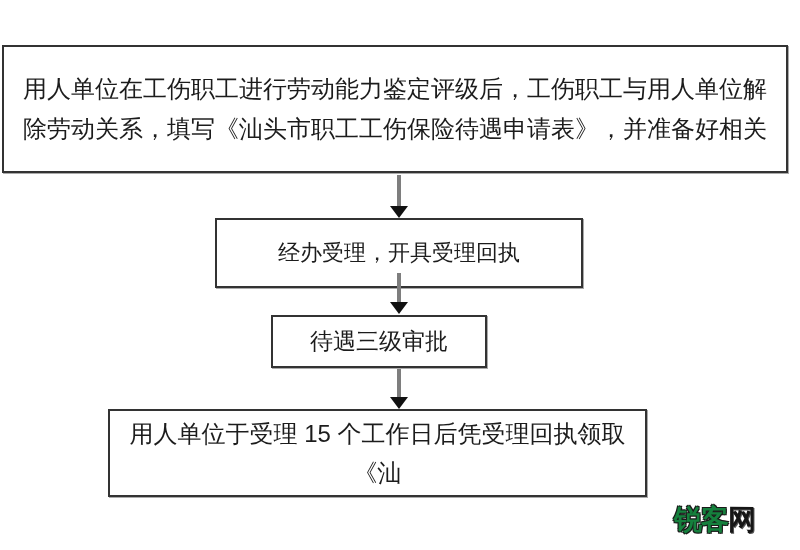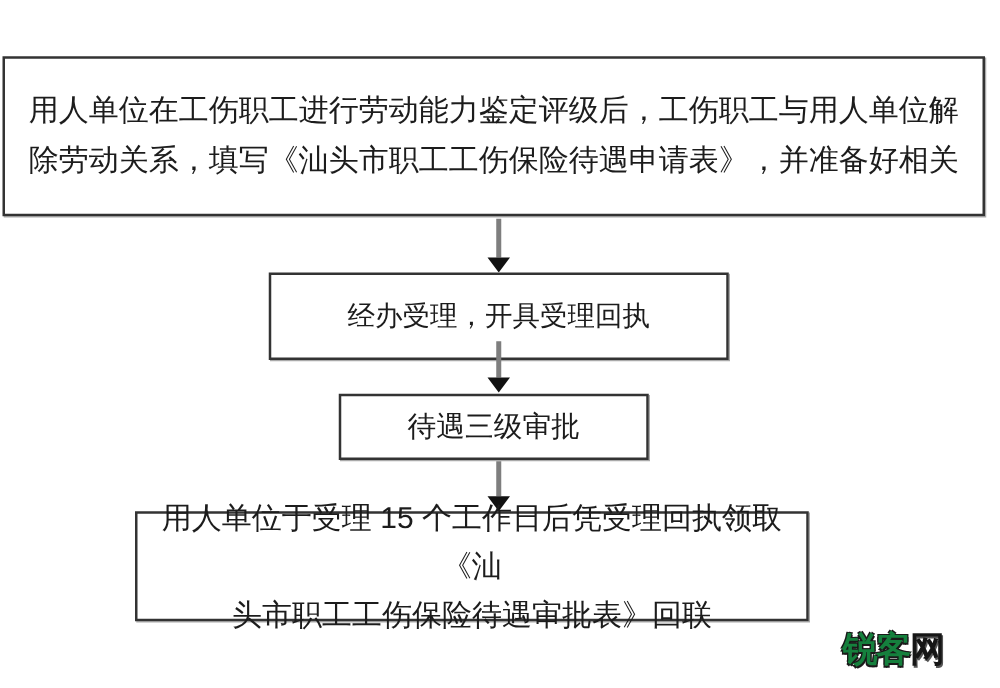--- a/index.html
+++ b/index.html
@@ -32,21 +32,21 @@
   }
   #box-1 {
     left: 2px; top: 45px; width: 786px; height: 128px;
     font-size: 24px; line-height: 40px;
   }
   #box-2 {
     left: 215px; top: 218px; width: 368px; height: 70px;
     font-size: 22px;
   }
   #box-3 {
-    left: 271px; top: 315px; width: 248px; height: 53px;
+    left: 271px; top: 315px; width: 216px; height: 53px;
     font-size: 23px;
   }
   #box-4 {
     left: 108px; top: 409px; width: 539px; height: 88px;
     font-size: 24px; line-height: 39px;
   }
   .arrow {
     position: absolute;
     width: 18px;
     display: flex;
@@ -117,20 +117,19 @@
     <div>待遇三级审批</div>
   </div>
 
   <div id="arrow-3" class="arrow">
     <div class="shaft"></div>
     <div class="head"></div>
   </div>
 
   <div id="box-4" class="flow-box">
     <div>用人单位于受理 15 个工作日后凭受理回执领取《汕</div>
-    <div>头市职工工伤保险待遇审批表》回联</div>
   </div>
 
   <div id="watermark">
     <span class="wm-orange">锐客</span><span class="wm-dark">网</span>
   </div>
 
 </div>
 
 </body></html>

